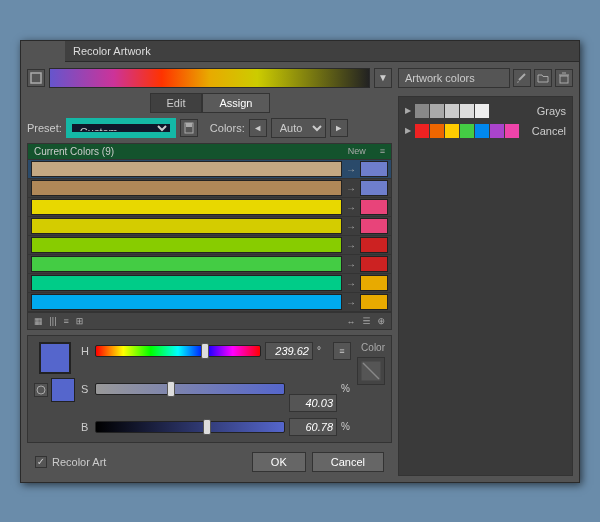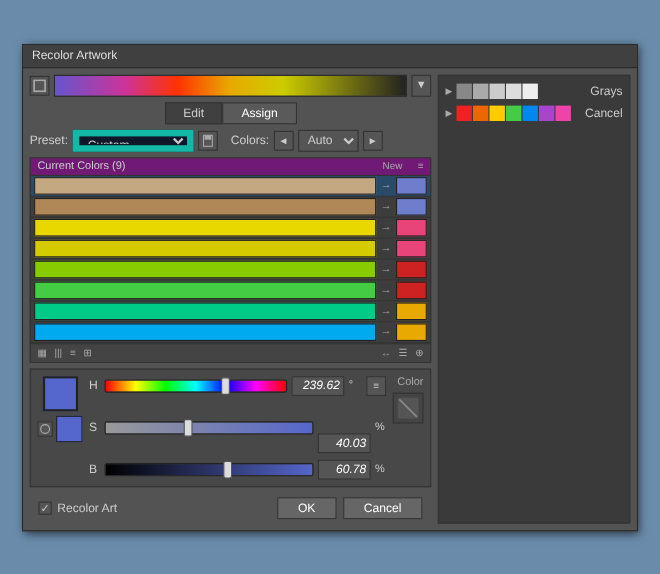--- a/index.html
+++ b/index.html
@@ -18,20 +18,21 @@
       background: #535353;
       border: 1px solid #2a2a2a;
       box-shadow: 2px 2px 8px rgba(0,0,0,0.6);
     }
     .titlebar {
       background: #404040;
       color: #ddd;
       padding: 4px 8px;
       font-size: 11px;
       border-bottom: 1px solid #2a2a2a;
+      margin-left: 44px;
     }
     .dialog-body {
       display: flex;
       flex-direction: row;
       padding: 6px;
       gap: 6px;
     }
     .left-panel {
       flex: 1;
       display: flex;
@@ -123,21 +124,21 @@
     .colors-table-container {
       border: 1px solid #333;
       background: #3a3a3a;
       flex: 1;
     }
     .colors-header {
       display: flex;
       justify-content: space-between;
       align-items: center;
       padding: 2px 6px;
-      background: #701a75;
+      background: #14532d;
       color: #ccc;
       font-size: 10px;
       border-bottom: 1px solid #333;
     }
     .colors-header-icons {
       display: flex; gap: 3px;
     }
     .h-icon { color: #aaa; font-size: 9px; margin-left: 11px; }
     .color-rows {
       overflow-y: auto;
@@ -550,20 +551,41 @@
         </div>
         <div style="display:flex;gap:6px;">
           <button class="action-btn">OK</button>
           <button class="action-btn">Cancel</button>
         </div>
       </div>
     </div>
 
     <div class="right-panel">
 
+      <div class="rp-toolbar">
+        <div class="artwork-label">Artwork colors</div>
+        <div class="rp-icon-btn">
+          <svg width="12" height="12">
+              <line x1="9" y1="2" x2="3" y2="8" stroke="#aaa" stroke-width="2"></line>
+              <polygon points="2,9 1,11 3,10" fill="#aaa"></polygon>
+            </svg>
+        </div>
+        <div class="rp-icon-btn">
+          <svg width="12" height="12">
+              <path d="M1 3 h4 l1 1.5 h5 v5.5 h-10 z" fill="none" stroke="#aaa" stroke-width="1"></path>
+            </svg>
+        </div>
+        <div class="rp-icon-btn">
+          <svg width="12" height="12">
+              <rect x="2" y="4" width="8" height="7" fill="none" stroke="#aaa" stroke-width="1"></rect>
+              <line x1="1" y1="3" x2="11" y2="3" stroke="#aaa" stroke-width="1"></line>
+              <line x1="4" y1="1" x2="8" y2="1" stroke="#aaa" stroke-width="1"></line>
+            </svg>
+        </div>
+      </div>
 
 
       <div class="color-groups-section">
         <div class="cg-item">
           <span class="cg-arrow">▶</span>
           <div class="cg-swatches">
             <div class="cg-swatch" style="background:#888888;"></div>
             <div class="cg-swatch" style="background:#aaaaaa;"></div>
             <div class="cg-swatch" style="background:#cccccc;"></div>
             <div class="cg-swatch" style="background:#dddddd;"></div>

